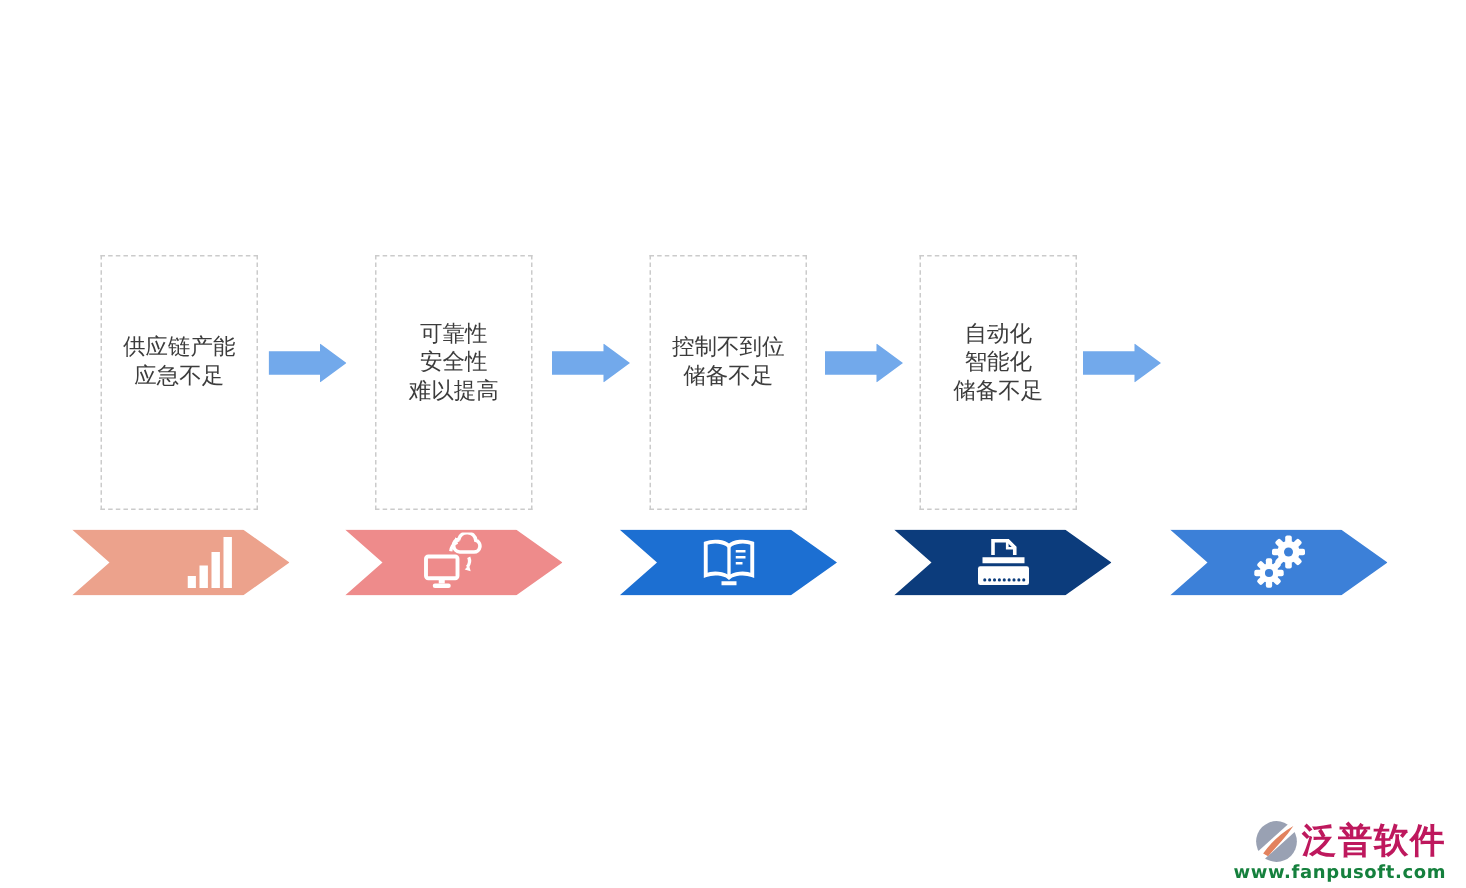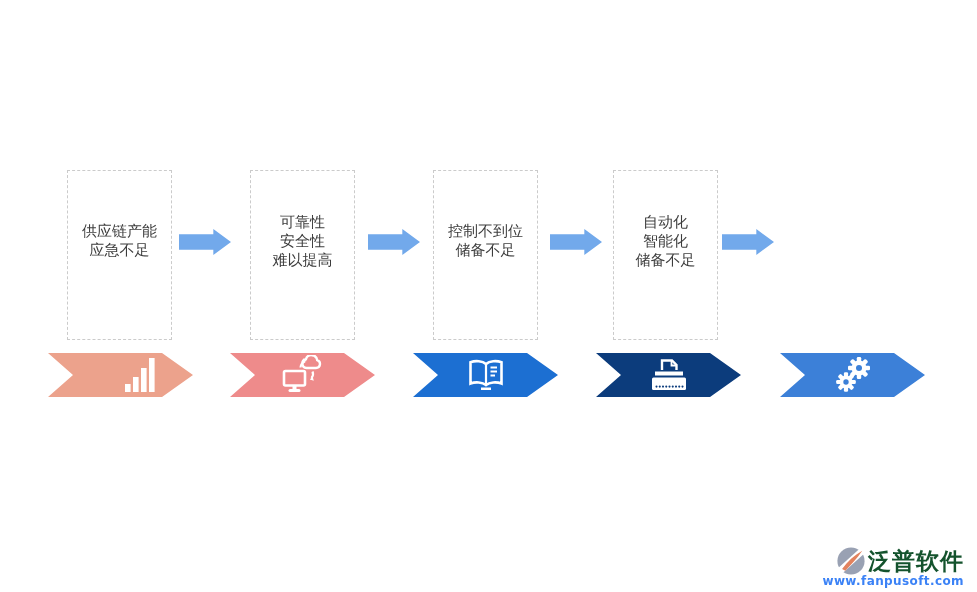--- a/index.html
+++ b/index.html
@@ -148,18 +148,18 @@
     </svg>
   </div>
 
   <div class="watermark">
     <div class="wm-row">
       <svg width="30" height="30" viewBox="0 0 32 32">
         <circle cx="16" cy="16" r="14.5" fill="#99A1B3"></circle>
         <rect x="-8" y="12.4" width="48" height="7.2" fill="#ffffff" transform="rotate(-42 16 16)"></rect>
         <path d="M6.5 24.5 C12 16.5 19.5 10 28 5 C22.5 13.5 15 20.5 10 26.5 Z" fill="#E2825E"></path>
       </svg>
-      <span class="wm-brand" style="color: #14532d;">泛普软件</span>
+      <span class="wm-brand" style="color: #be185d;">泛普软件</span>
     </div>
-    <div class="wm-url" style="color: #3b82f6;">www.fanpusoft.com</div>
+    <div class="wm-url" style="color: #15803d;">www.fanpusoft.com</div>
   </div>
 
 </div>
 
 </body></html>

